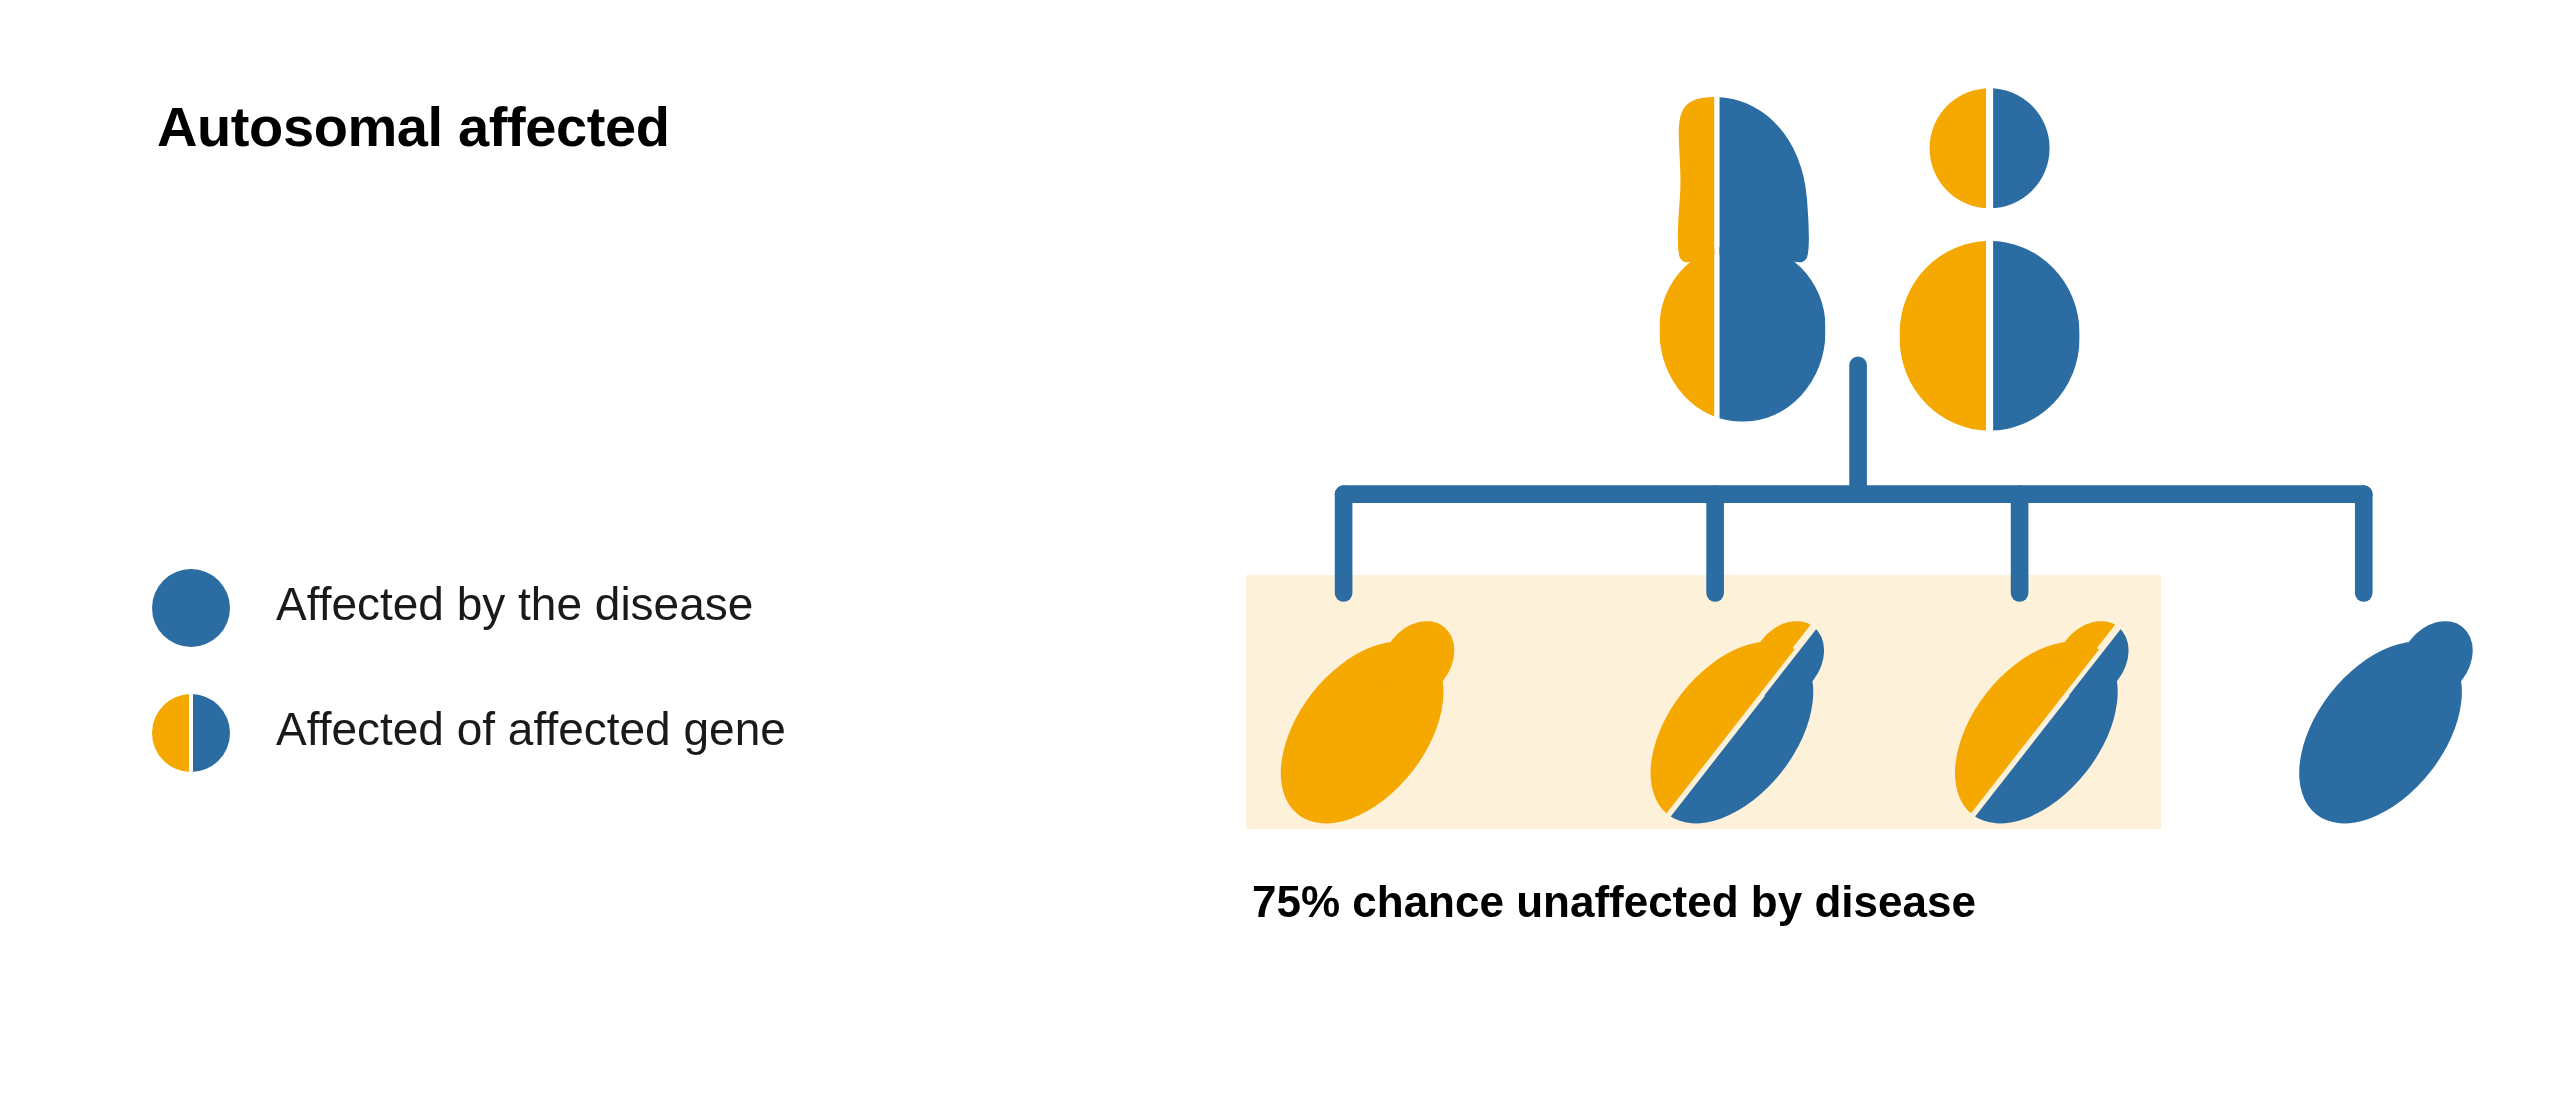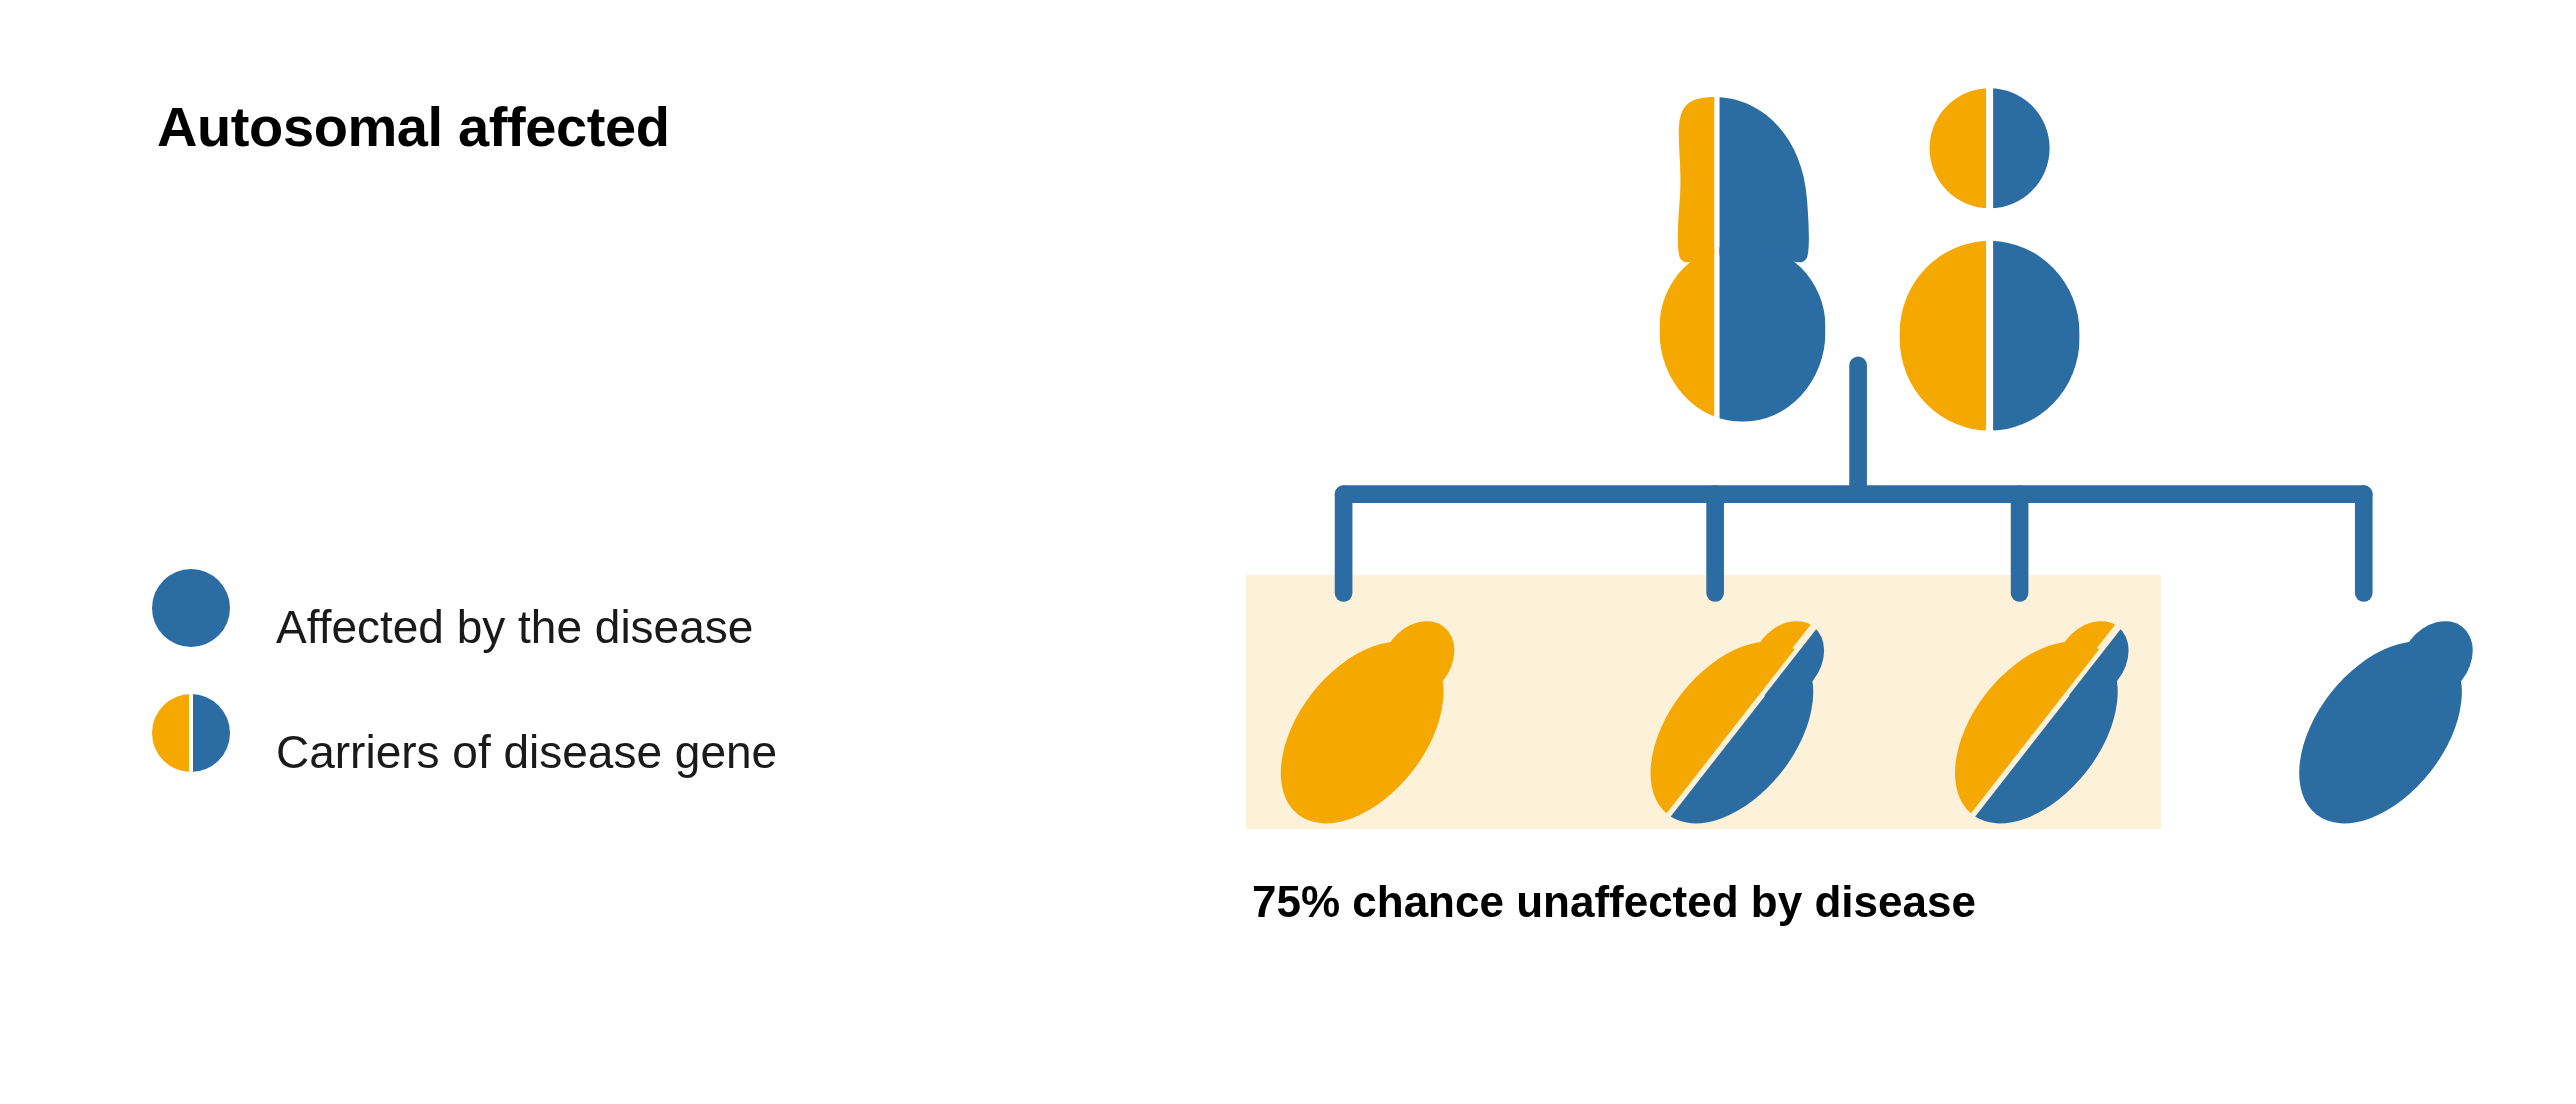--- a/index.html
+++ b/index.html
@@ -72,21 +72,20 @@
     margin-left: -1.8px;
     background: #ffffff;
   }
   .legend-label {
     position: absolute;
     left: 124px;
     top: 11.5px;
     font-size: 46px;
     color: #1a1a1a;
     white-space: nowrap;
-    margin-top: 23px;
   }
 
   
   .pedigree {
     position: absolute;
     left: 0; top: 0;
     width: 2576px;
     height: 1104px;
   }
 
@@ -134,21 +133,21 @@
       </span>
       <span class="legend-label">Affected by the disease</span>
     </div>
 
     <div class="legend-row">
       <span class="legend-swatch">
         <span class="sw-half-left" style="background:#F5A800"></span>
         <span class="sw-half-right" style="background:#2B6CA3"></span>
         <span class="sw-gap"></span>
       </span>
-      <span class="legend-label">Carriers of disease gene</span>
+      <span class="legend-label">Affected of affected gene</span>
     </div>
 
 
   </div>
 
   <div class="pedigree">
 
     <div class="highlight-box"></div>
 
     <svg class="figure-layer" viewBox="0 0 2918 1251">

